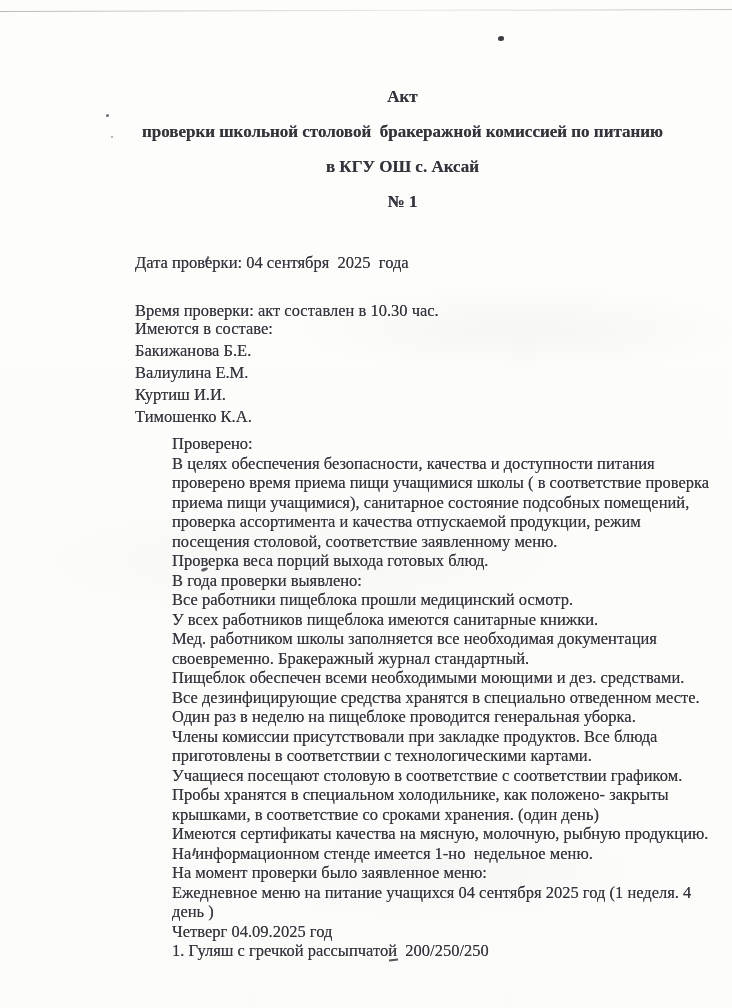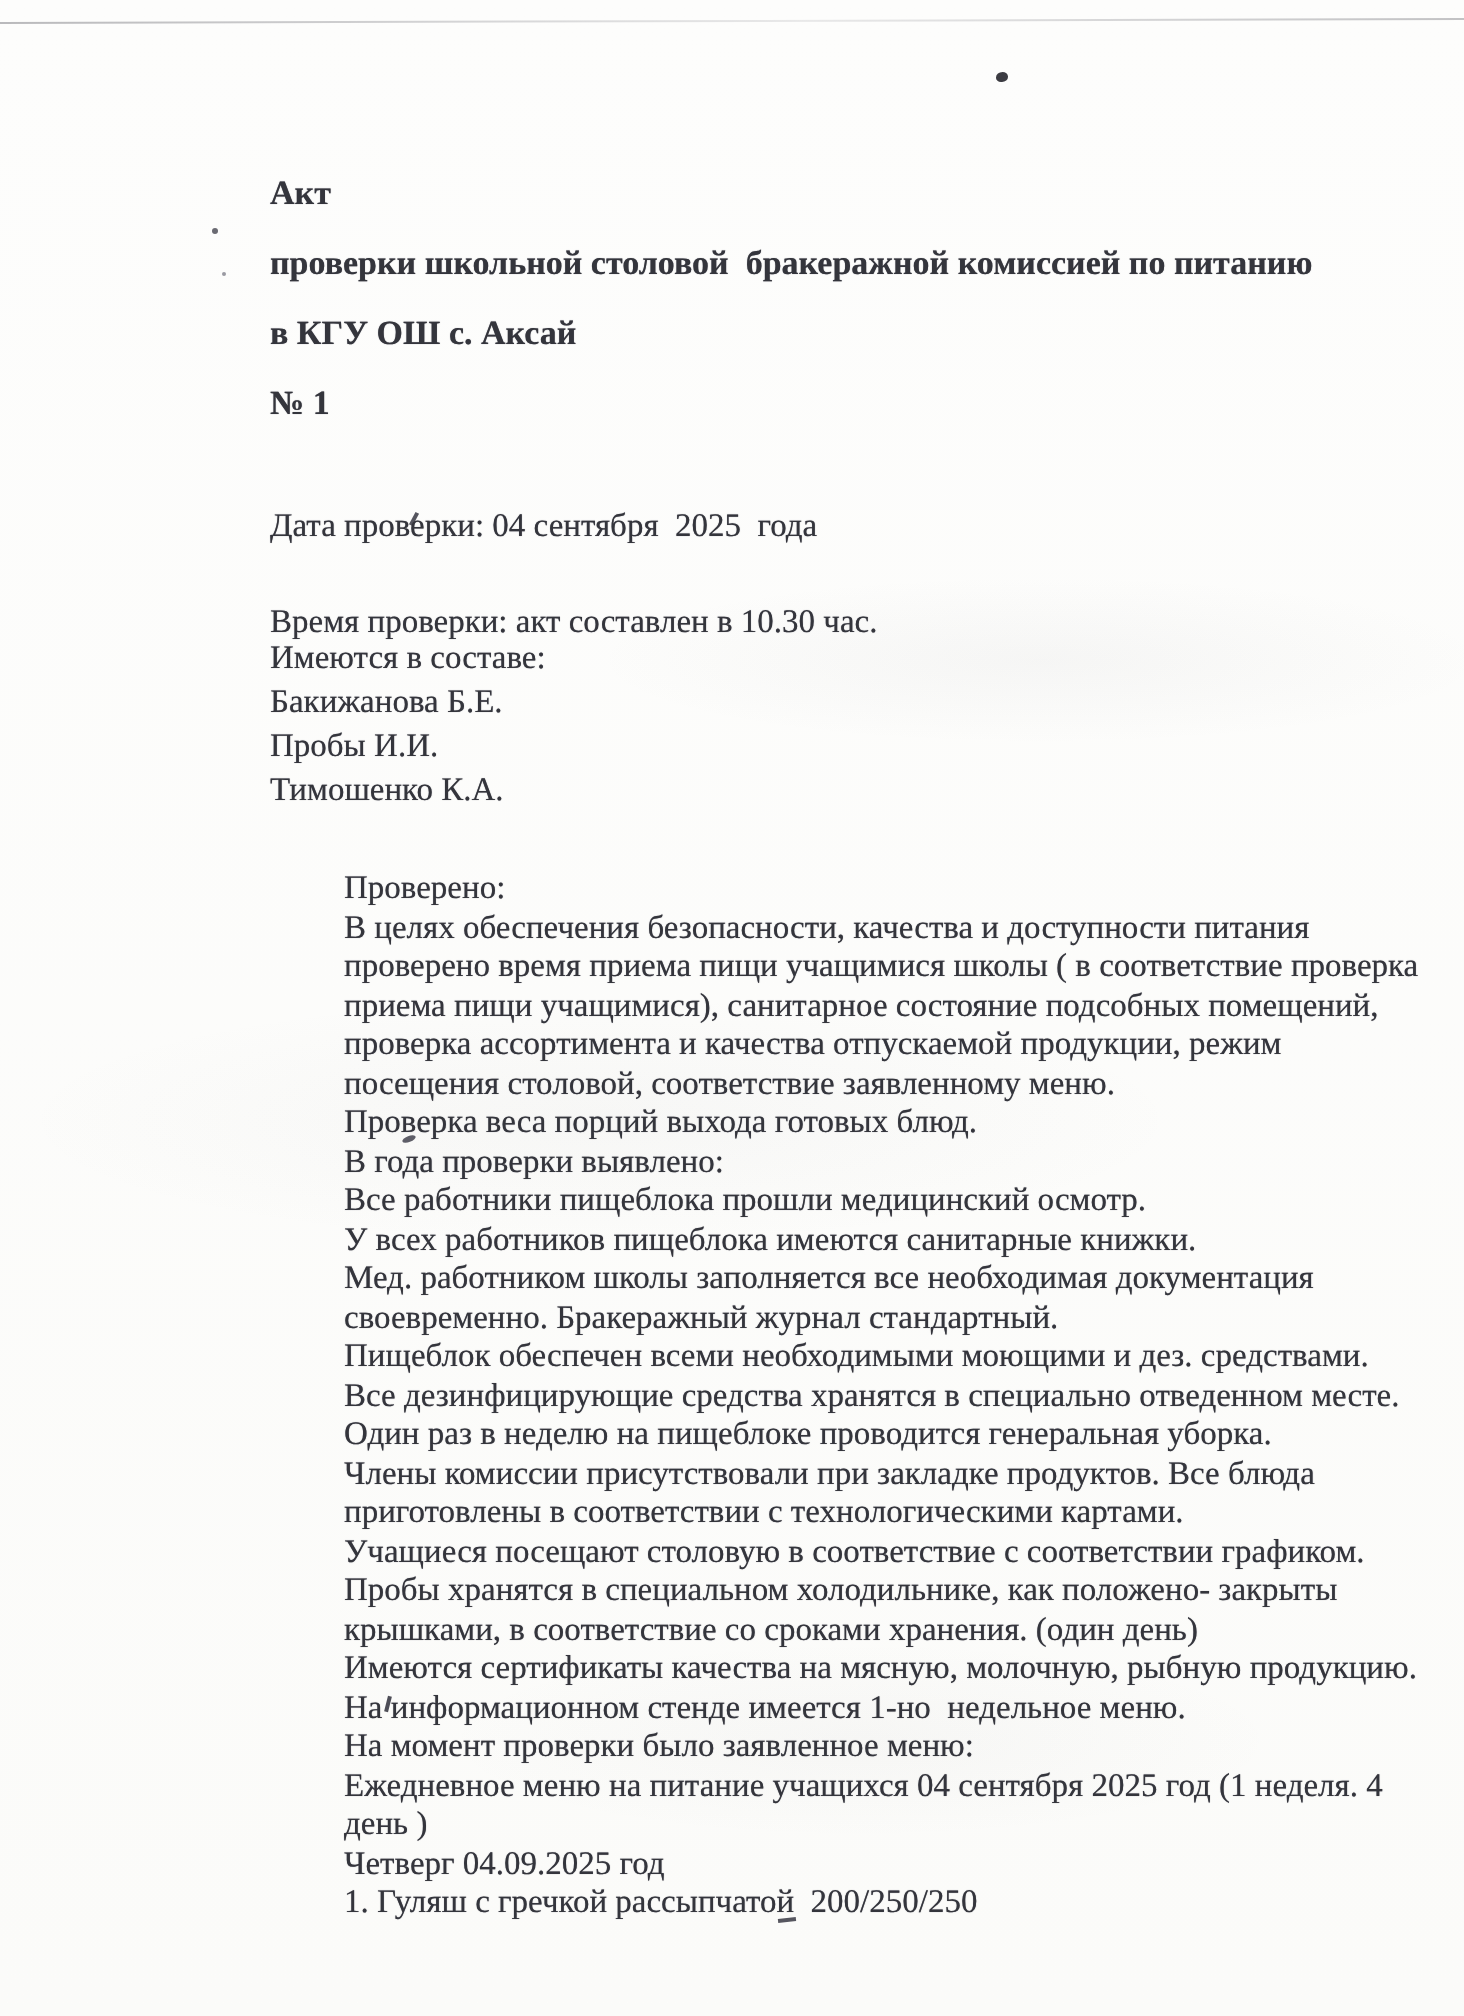--- a/index.html
+++ b/index.html
@@ -37,21 +37,21 @@
   }
   .speck-1 { left: 106px; top: 114px; width: 3px; height: 3px; background: #6a6a72; border-radius: 50%; }
   .speck-2 { left: 111px; top: 136px; width: 2px; height: 2px; background: #9a9aa2; border-radius: 50%; }
   .tick-time { left: 206px; top: 256px; width: 2px; height: 7px; background: #55555e; transform: rotate(28deg); }
   .smudge-vesa { left: 201px; top: 568px; width: 7px; height: 3px; background: #5e5e68; border-radius: 50%; transform: rotate(-20deg); }
   .mark-info { left: 193px; top: 848px; width: 2px; height: 8px; background: #4e4e57; transform: rotate(14deg); }
   .underline-250 { left: 389px; top: 959px; width: 9px; height: 2px; background: #56565f; transform: rotate(-6deg); }
 
   .doc-header {
     position: absolute; left: 135px; top: 79px; width: 535px;
-    text-align: left; font-weight: bold; font-size: 17px;
+    text-align: center; font-weight: bold; font-size: 17px;
   }
   .header-line { height: 35px; line-height: 35px; white-space: pre; }
 
   .meta {
     position: absolute; left: 135px; top: 231px;
     font-size: 16.5px;
   }
   .meta-line { height: 32px; line-height: 32px; white-space: pre; margin-top: 16px; }
 
   .commission {
@@ -89,21 +89,22 @@
 
   <div class="meta">
       <div class="meta-line">Дата проверки: 04 сентября  2025  года</div>
       <div class="meta-line">Время проверки: акт составлен в 10.30 час.</div>
     </div>
 
   <div class="commission">
     <div class="commission-heading">Имеются в составе:</div>
     <div>
         <div class="commission-member">Бакижанова Б.Е.</div>
-        <div class="commission-member">Пробы И.И.</div>
+        <div class="commission-member">Валиулина Е.М.</div>
+        <div class="commission-member">Куртиш И.И.</div>
         <div class="commission-member">Тимошенко К.А.</div>
       </div>
   </div>
 
   <div class="body-text">
       <div class="body-line">Проверено:</div>
       <div class="body-line">В целях обеспечения безопасности, качества и доступности питания</div>
       <div class="body-line">проверено время приема пищи учащимися школы ( в соответствие проверка</div>
       <div class="body-line">приема пищи учащимися), санитарное состояние подсобных помещений,</div>
       <div class="body-line">проверка ассортимента и качества отпускаемой продукции, режим</div>

